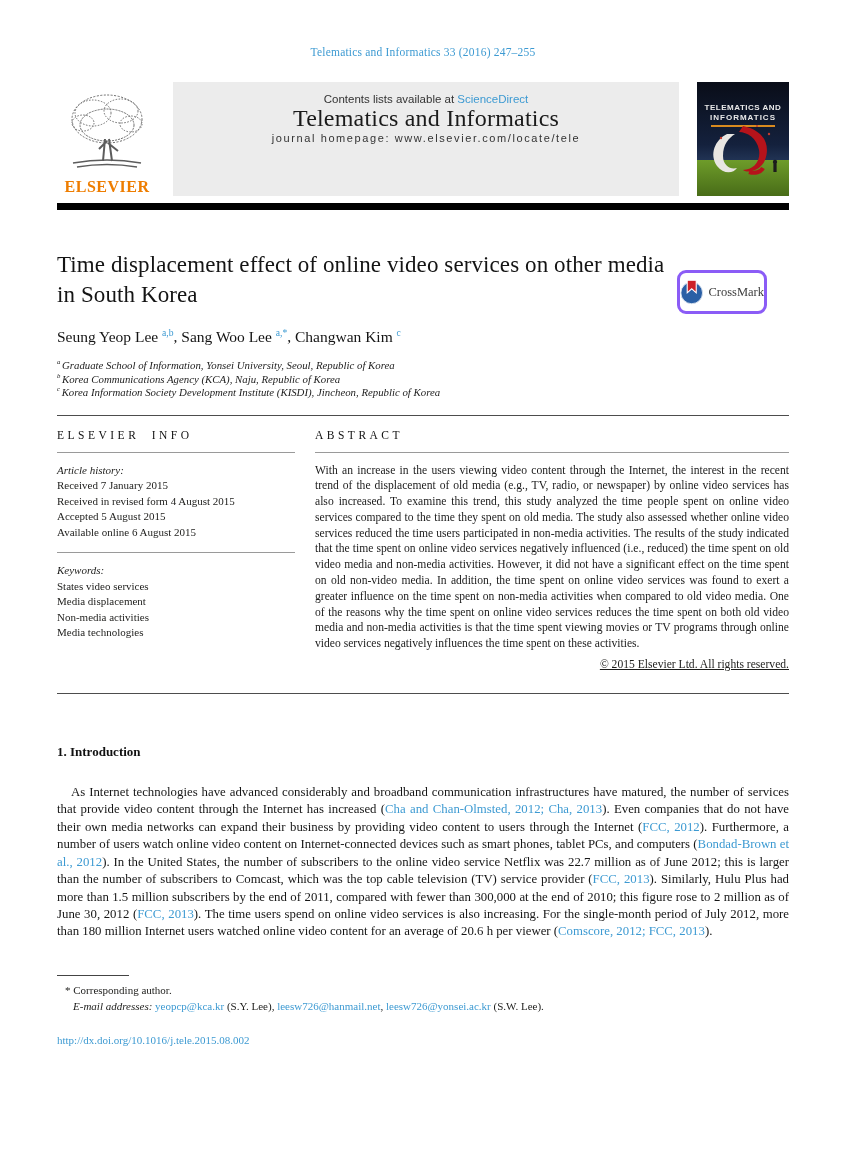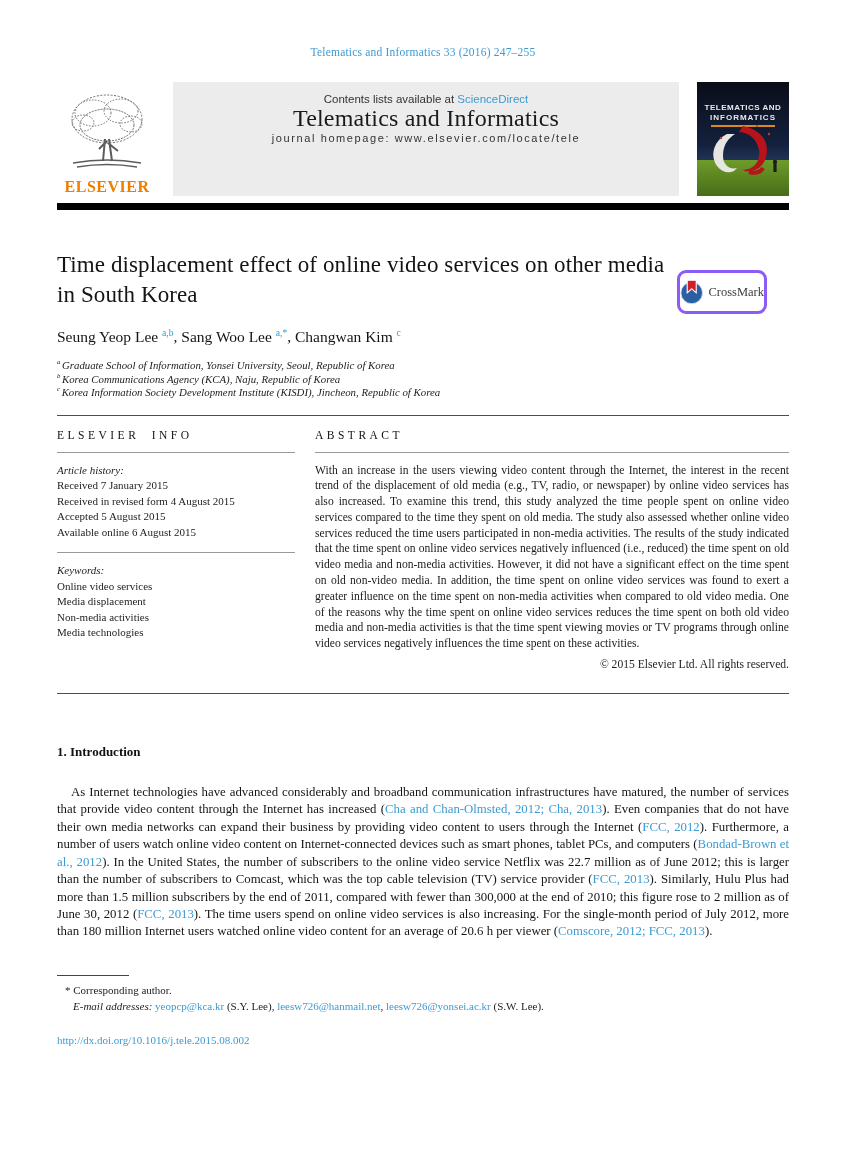--- a/index.html
+++ b/index.html
@@ -85,21 +85,21 @@
     font-size:11.5px;letter-spacing:3.5px;word-spacing:6px;color:#111;
     font-weight:normal;
   }
   .heading-rule{border:none;border-top:1px solid var(--gray-rule);margin:11px 0 10px 0;}
   .mid-rule{border:none;border-top:1px solid var(--gray-rule);margin:12px 0 10px 0;}
   .info-col .label{font-style:italic;font-size:11px;line-height:15.5px;}
   .info-col .line{font-size:11px;line-height:15.5px;}
   .abstract-text{
     font-size:11.6px;line-height:15.8px;text-align:justify;color:#1b1b1b;
   }
-  .abstract-copyright{font-size:11.6px;text-align:right;margin-top:6px;}
+  .abstract-copyright{font-size:11.6px;text-align:right;margin-top:6px;text-decoration:underline;}
 
   
   .section{margin-top:50px;}
   .section-heading{font-size:13px;font-weight:bold;color:#111;}
   .intro-paragraph{
     margin-top:24px;font-size:12.8px;line-height:17.4px;text-align:justify;
     text-indent:14px;color:#161616;
   }
 
   
@@ -204,21 +204,21 @@
     <div class="info-col">
       <div class="block-heading">ELSEVIER INFO</div>
       <hr class="heading-rule">
       <div class="label">Article history:</div>
       <div class="line">Received 7 January 2015</div>
       <div class="line">Received in revised form 4 August 2015</div>
       <div class="line">Accepted 5 August 2015</div>
       <div class="line">Available online 6 August 2015</div>
       <hr class="mid-rule">
       <div class="label">Keywords:</div>
-      <div class="line">Online video services</div>
+      <div class="line">States video services</div>
       <div class="line">Media displacement</div>
       <div class="line">Non-media activities</div>
       <div class="line">Media technologies</div>
     </div>
     <div class="abs-col">
       <div class="block-heading">ABSTRACT</div>
       <hr class="heading-rule">
       <div class="abstract-text">With an increase in the users viewing video content through the Internet, the interest in the recent trend of the displacement of old media (e.g., TV, radio, or newspaper) by online video services has also increased. To examine this trend, this study analyzed the time people spent on online video services compared to the time they spent on old media. The study also assessed whether online video services reduced the time users participated in non-media activities. The results of the study indicated that the time spent on online video services negatively influenced (i.e., reduced) the time spent on old video media and non-media activities. However, it did not have a significant effect on the time spent on old non-video media. In addition, the time spent on online video services was found to exert a greater influence on the time spent on non-media activities when compared to old video media. One of the reasons why the time spent on online video services reduces the time spent on both old video media and non-media activities is that the time spent viewing movies or TV programs through online video services negatively influences the time spent on these activities.</div>
       <div class="abstract-copyright">© 2015 Elsevier Ltd. All rights reserved.</div>
     </div>

